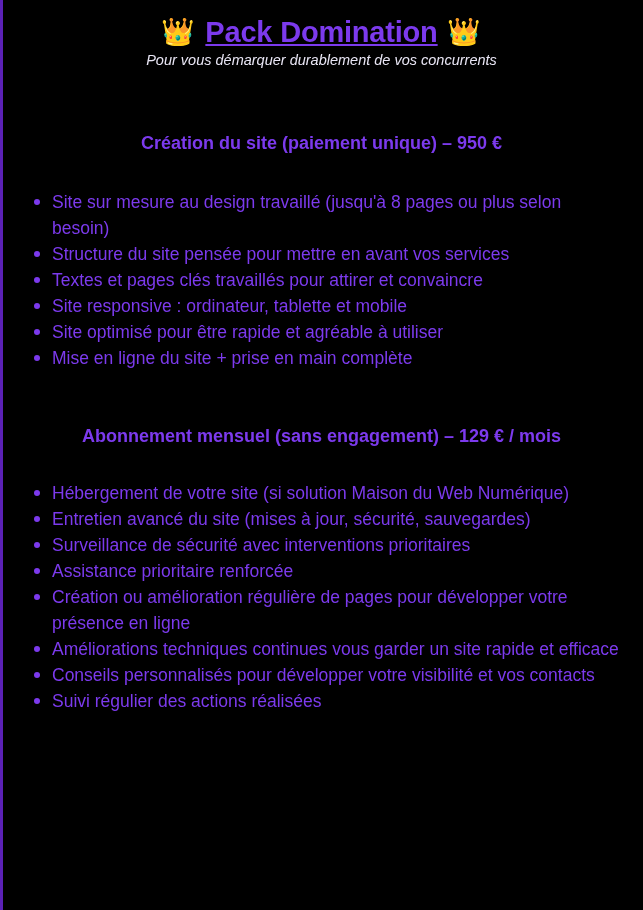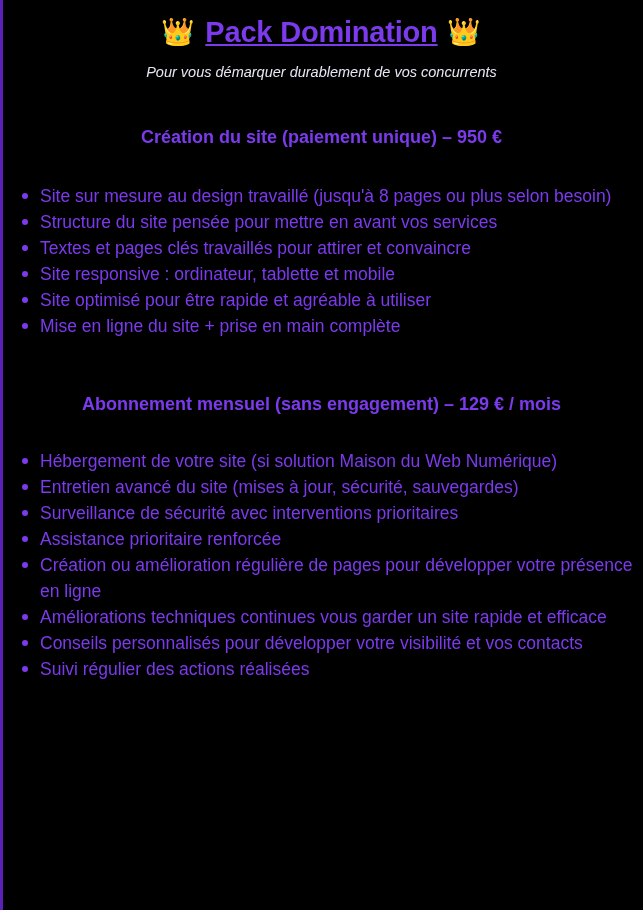--- a/index.html
+++ b/index.html
@@ -48,36 +48,36 @@
     color: #7c3aed;
     letter-spacing: -0.2px;
     white-space: nowrap;
     text-decoration: underline;
   }
   .subtitle {
     text-align: center;
     font-style: italic;
     font-size: 14.5px;
     color: #e9e6f5;
-    margin-top: 15px;
+    margin-top: 3px;
   }
   .section {
     margin-top: 0;
   }
   .section-title {
     text-align: center;
     font-weight: bold;
     font-size: 18px;
     color: #7c3aed;
   }
-  .section-title.s1 { margin-top: 47px; }
+  .section-title.s1 { margin-top: 65px; }
   .section-title.s2 { margin-top: 55px; text-align: center; }
   ul.bullets {
     list-style: none;
-    margin: 0;
+    margin: 12px;
     padding: 0;
   }
   ul.bullets.b1 { margin-top: 35px; }
   ul.bullets.b2 { margin-top: 33px; }
   ul.bullets li {
     position: relative;
     padding-left: 26px;
     margin: 0 0 0 6px;
     font-size: 17.5px;
     line-height: 26px;

